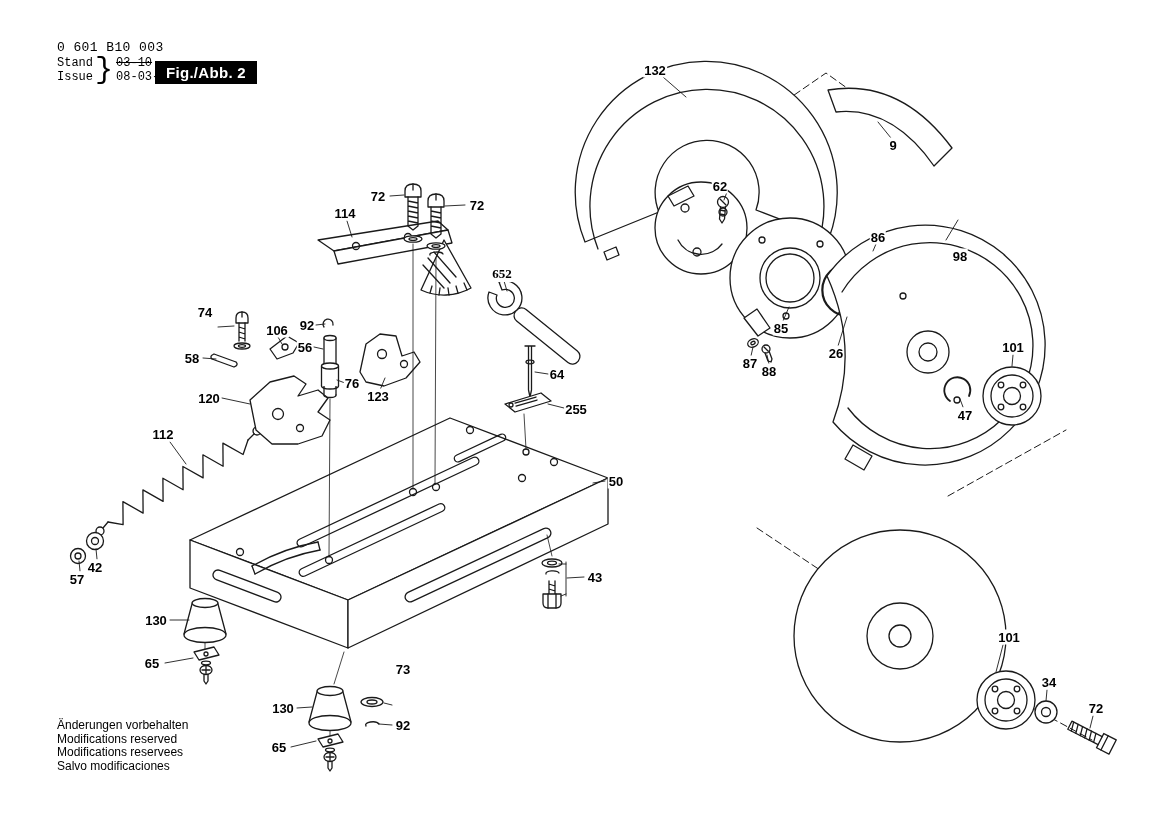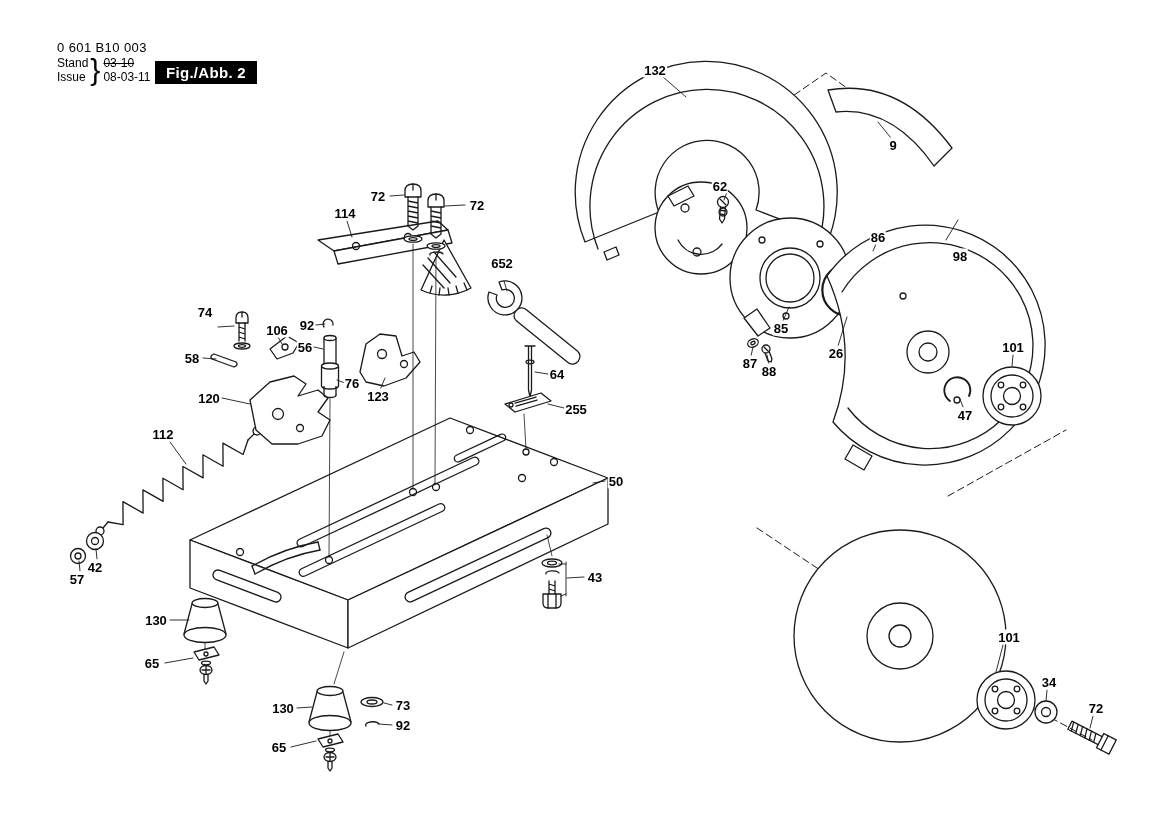--- a/index.html
+++ b/index.html
@@ -3,21 +3,21 @@
 <meta charset="utf-8">
 <style>
   html,body{margin:0;padding:0;background:#fff;}
   .sheet{position:relative;width:1168px;height:825px;background:#fff;overflow:hidden;
          font-family:"Liberation Sans",sans-serif;color:#000;}
   .sheet svg{position:absolute;left:0;top:0;}
   #labels-layer{position:absolute;left:0;top:0;width:100%;height:100%;pointer-events:none;padding-left:14px;}
   .part-label{position:absolute;transform:translate(-50%,-50%);
               font:bold 13px "Liberation Sans",sans-serif;color:#000;
               background:#fff;padding:0 1px;white-space:nowrap;}
-  .header{position:absolute;left:57px;top:40px;}
+  .header{position:absolute;left:57px;top:40px;font-family:Liberation Mono, monospace;}
   .pn{font-size:13px;letter-spacing:.4px;}
   .rev{display:flex;align-items:center;margin-top:1px;font-size:12px;}
   .rev-col div{line-height:14px;}
   .brace{font-size:30px;font-weight:400;margin:0 3px 0 2px;line-height:28px;}
   .struck{text-decoration:line-through;}
   .figbox{position:absolute;left:155px;top:61px;background:#000;color:#fff;
           font-weight:bold;font-size:15px;padding:3px 11px;letter-spacing:.3px;}
   .footer{position:absolute;left:57px;top:719px;font-size:12px;line-height:13.5px;}
 </style>
 </head>
@@ -353,21 +353,21 @@
 
   <div id="labels-layer">
       <span class="part-label" style="left: 655px; top: 70px;">132</span>
       <span class="part-label" style="left: 893px; top: 145px;">9</span>
       <span class="part-label" style="left: 720px; top: 186px;">62</span>
       <span class="part-label" style="left: 960px; top: 212px; margin-top: 44px;">98</span>
       <span class="part-label" style="left: 878px; top: 237px;">86</span>
       <span class="part-label" style="left: 378px; top: 196px;">72</span>
       <span class="part-label" style="left: 477px; top: 205px;">72</span>
       <span class="part-label" style="left: 345px; top: 213px;">114</span>
-      <span class="part-label" style="left: 502px; top: 263px;">652</span>
+      <span class="part-label" style="left: 502px; top: 274px; font-family: Liberation Serif, serif;">652</span>
       <span class="part-label" style="left: 781px; top: 328px;">85</span>
       <span class="part-label" style="left: 836px; top: 353px;">26</span>
       <span class="part-label" style="left: 205px; top: 312px;">74</span>
       <span class="part-label" style="left: 277px; top: 330px;">106</span>
       <span class="part-label" style="left: 307px; top: 325px;">92</span>
       <span class="part-label" style="left: 305px; top: 347px;">56</span>
       <span class="part-label" style="left: 1013px; top: 347px;">101</span>
       <span class="part-label" style="left: 192px; top: 358px;">58</span>
       <span class="part-label" style="left: 352px; top: 383px;">76</span>
       <span class="part-label" style="left: 557px; top: 374px;">64</span>
@@ -378,21 +378,21 @@
       <span class="part-label" style="left: 209px; top: 398px;">120</span>
       <span class="part-label" style="left: 576px; top: 409px;">255</span>
       <span class="part-label" style="left: 163px; top: 434px;">112</span>
       <span class="part-label" style="left: 616px; top: 481px;">50</span>
       <span class="part-label" style="left: 595px; top: 577px;">43</span>
       <span class="part-label" style="left: 77px; top: 579px;">57</span>
       <span class="part-label" style="left: 95px; top: 567px;">42</span>
       <span class="part-label" style="left: 156px; top: 620px;">130</span>
       <span class="part-label" style="left: 152px; top: 663px;">65</span>
       <span class="part-label" style="left: 283px; top: 708px;">130</span>
-      <span class="part-label" style="left: 403px; top: 705px;">73</span>
+      <span class="part-label" style="left: 403px; top: 669px;">73</span>
       <span class="part-label" style="left: 403px; top: 725px;">92</span>
       <span class="part-label" style="left: 279px; top: 747px;">65</span>
       <span class="part-label" style="left: 1009px; top: 637px;">101</span>
       <span class="part-label" style="left: 1049px; top: 682px;">34</span>
       <span class="part-label" style="left: 1096px; top: 708px;">72</span>
     </div>
 
   <div class="header">
     <div class="pn">0 601 B10 003</div>
     <div class="rev">
@@ -402,14 +402,20 @@
       </div>
       <div class="brace">}</div>
       <div class="rev-col">
         <div class="struck">03-10</div>
         <div>08-03-11</div>
       </div>
     </div>
   </div>
   <div class="figbox">Fig./Abb. 2</div>
 
+  <div class="footer" id="footer-lines">
+      <div class="footer-line">Änderungen vorbehalten</div>
+      <div class="footer-line">Modifications reserved</div>
+      <div class="footer-line">Modifications reservees</div>
+      <div class="footer-line">Salvo modificaciones</div>
+    </div>
 
 </div>
 
 </body></html>

